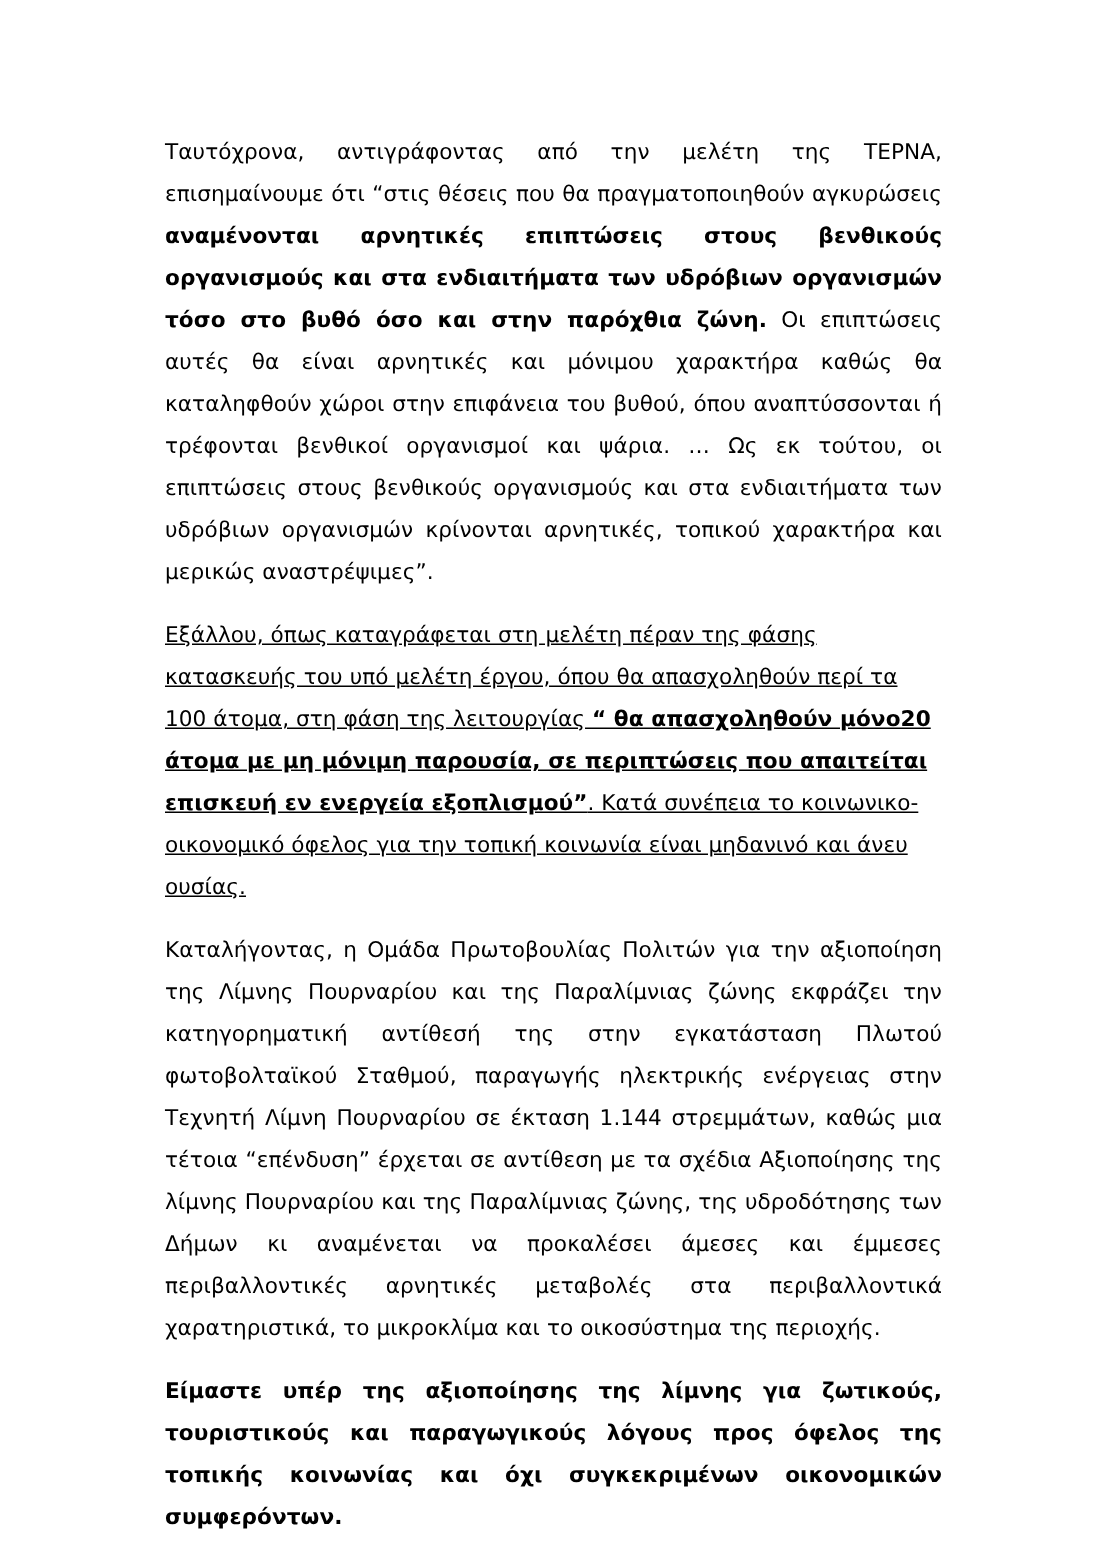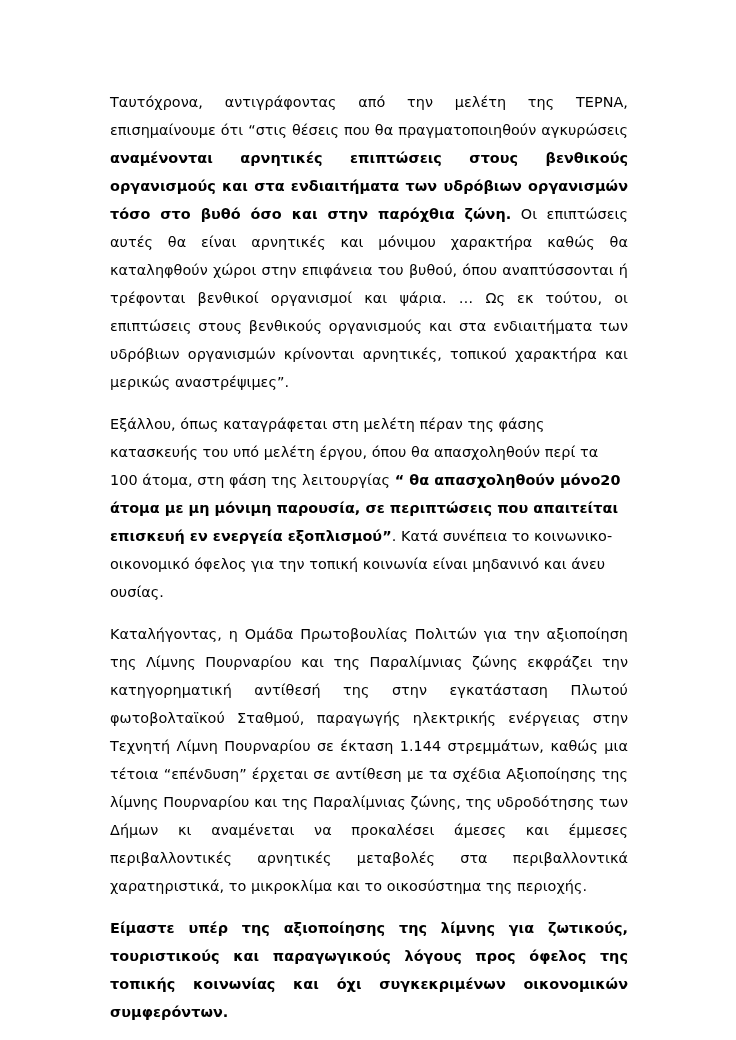--- a/index.html
+++ b/index.html
@@ -34,20 +34,21 @@
     font-size: 14.4px;
     line-height: 28px;
     text-align: justify;
     text-justify: inter-word;
     letter-spacing: 0.05px;
     word-spacing: 0px;
     hyphens: none;
   }
   .para.ragged {
     text-align: left;
+    text-decoration: underline;
   }
   .para.bold {
     font-weight: 700;
   }
 </style>
 </head>
 <body>
 
 <div class="page">
   <div class="content" id="doc-body">

